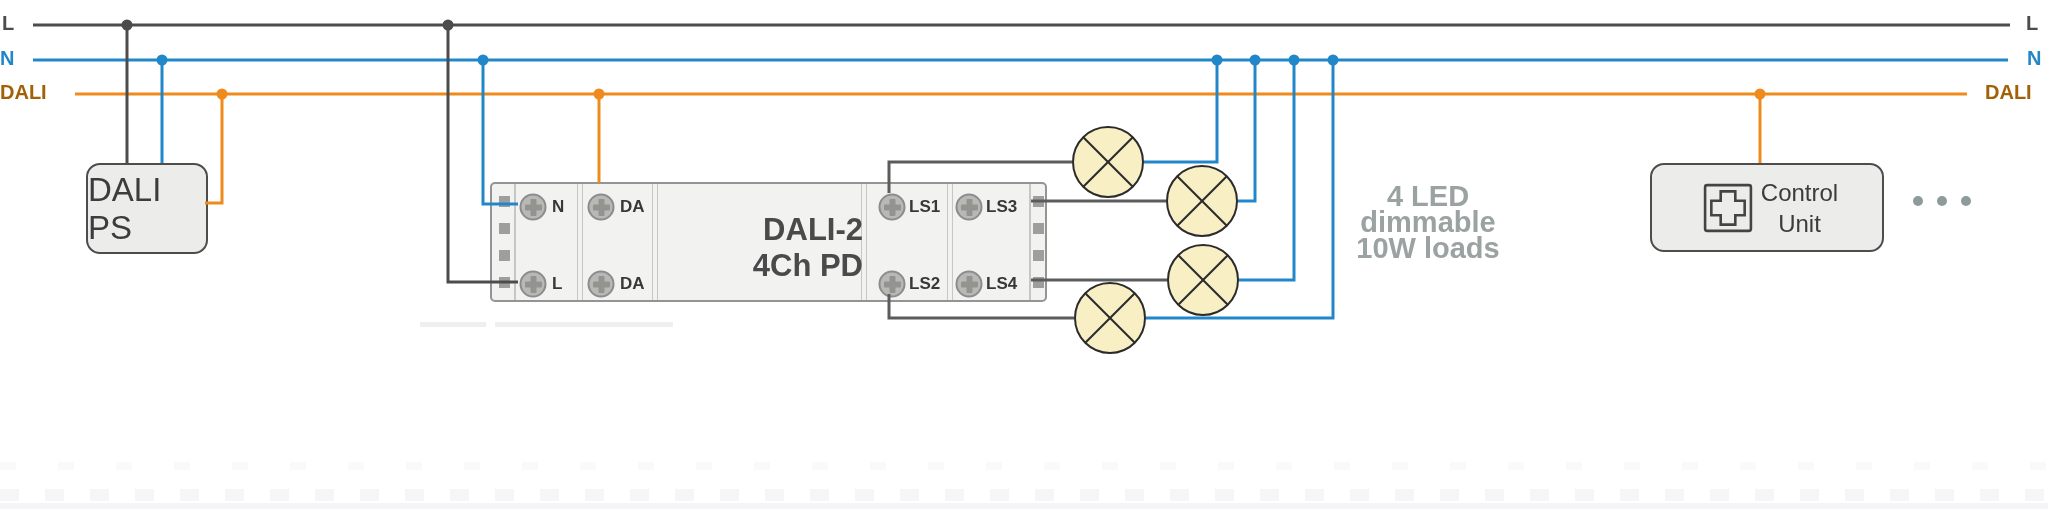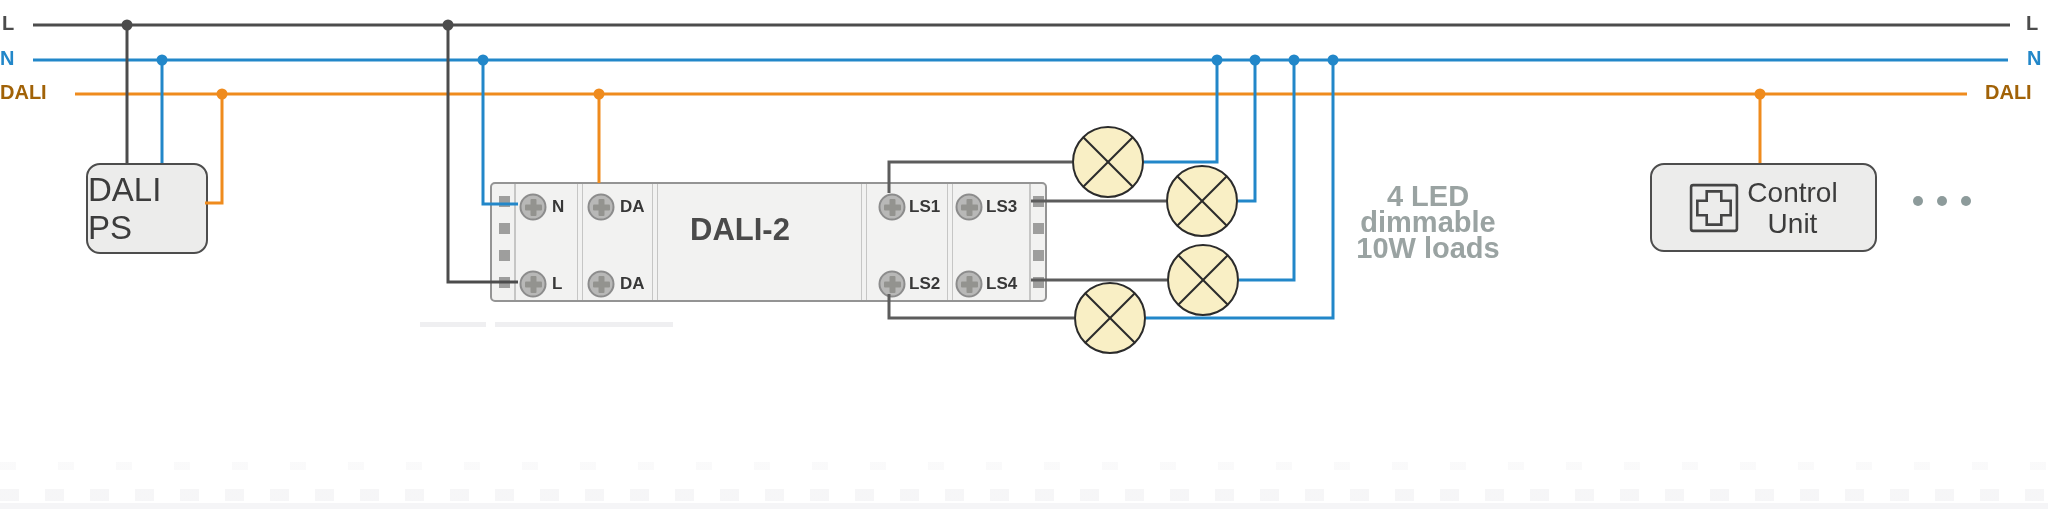--- a/index.html
+++ b/index.html
@@ -11,21 +11,21 @@
   .bus-label{position:absolute;font-weight:bold;font-size:20px;transform:translateY(-55%);white-space:nowrap;}
   .lab-l{color:#4c4c4c;}
   .lab-n{color:#2287c9;}
   .lab-dali{color:#a16207;}
   
   .node-box{
     position:absolute;background:#ececeb;border:2px solid #4d4d4d;border-radius:14px;
     display:flex;align-items:center;justify-content:center;color:#3c3c3c;
   }
   #dali-ps-box{left:86px;top:163px;width:118px;height:87px;font-size:33px;}
-  #control-unit-box{left:1650px;top:163px;width:223px;height:85px;gap:8px;font-size:28px;}
+  #control-unit-box{left:1650px;top:163px;width:223px;height:85px;gap:8px;font-size:24px;padding-left:7px;}
   #control-unit-box .cu-text{text-align:center;line-height:31px;}
   
   #device{
     position:absolute;left:490px;top:182px;width:557px;height:120px;
     background:#f2f2f1;border:2px solid #949494;border-radius:5px;box-sizing:border-box;
   }
   .sep{position:absolute;top:0;bottom:0;width:1.5px;background:#c6c6c5;}
   .sep.double{width:4px;background:transparent;border-left:1.5px solid #c6c6c5;border-right:1.5px solid #c6c6c5;}
   .rail-sq{position:absolute;width:11px;height:11px;background:#9e9e9d;}
   .screw{
@@ -35,22 +35,22 @@
   }
   .screw::before,.screw::after{
     content:"";position:absolute;left:50%;top:50%;background:#93938f;border-radius:1px;
   }
   .screw::before{width:17px;height:6px;transform:translate(-50%,-50%);}
   .screw::after{width:6px;height:17px;transform:translate(-50%,-50%);}
   .term-label{
     position:absolute;transform:translateY(-50%);font-weight:bold;font-size:17px;color:#383838;white-space:nowrap;
   }
   #device-title{
-    position:absolute;left:162px;top:28px;width:209px;text-align:left;
-    font-weight:bold;font-size:31px;line-height:36px;color:#4a4a4a;padding-left:36px;
+    position:absolute;left:162px;top:28px;width:209px;text-align:right;
+    font-weight:bold;font-size:31px;line-height:36px;color:#4a4a4a;
   }
   
   #loads-note{
     position:absolute;left:1328px;top:183px;width:200px;text-align:center;
     font-weight:bold;font-size:29px;line-height:26px;color:#9aa3a2;
   }
   
   #ellipsis{position:absolute;left:1913px;top:196px;display:flex;gap:14px;}
   #ellipsis .dot{width:10px;height:10px;border-radius:50%;background:#8d9b9b;}
   
@@ -186,20 +186,21 @@
     <div class="term-label" style="left:128px;top:23px;">DA</div>
     <div class="term-label" style="left:417px;top:23px;">LS1</div>
     <div class="term-label" style="left:494px;top:23px;">LS3</div>
     <div class="term-label" style="left:60px;top:100px;">L</div>
     <div class="term-label" style="left:128px;top:100px;">DA</div>
     <div class="term-label" style="left:417px;top:100px;">LS2</div>
     <div class="term-label" style="left:494px;top:100px;">LS4</div>
 
     <div id="device-title">
       <div>DALI-2</div>
+      <div>4Ch PD</div>
     </div>
   </div>
 
   <div id="loads-note">
     <div>4 LED</div>
     <div>dimmable</div>
     <div>10W loads</div>
   </div>
 
   <div class="node-box" id="control-unit-box">

